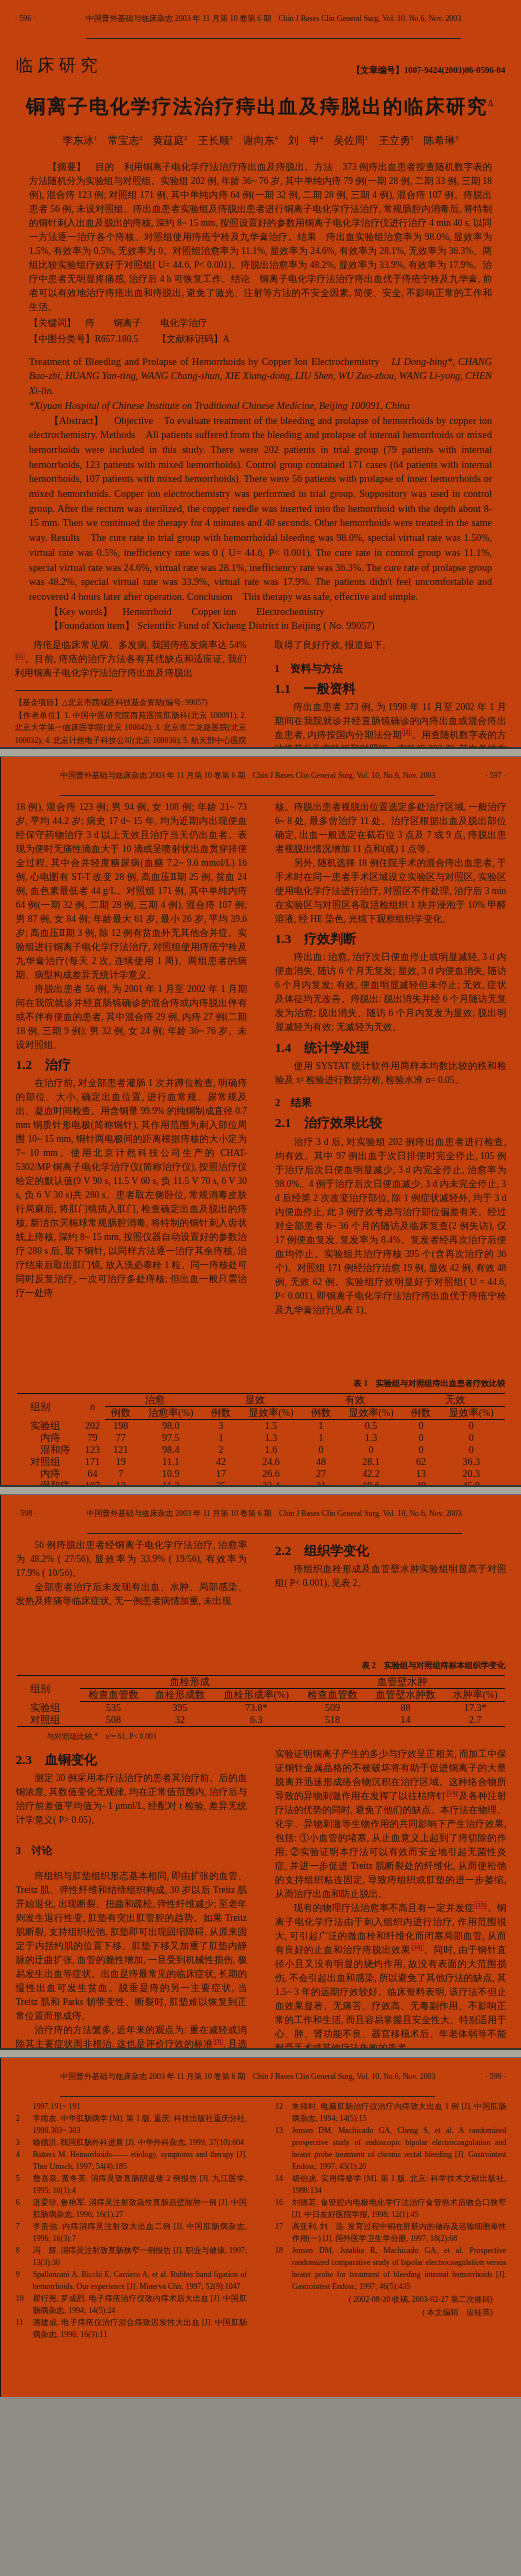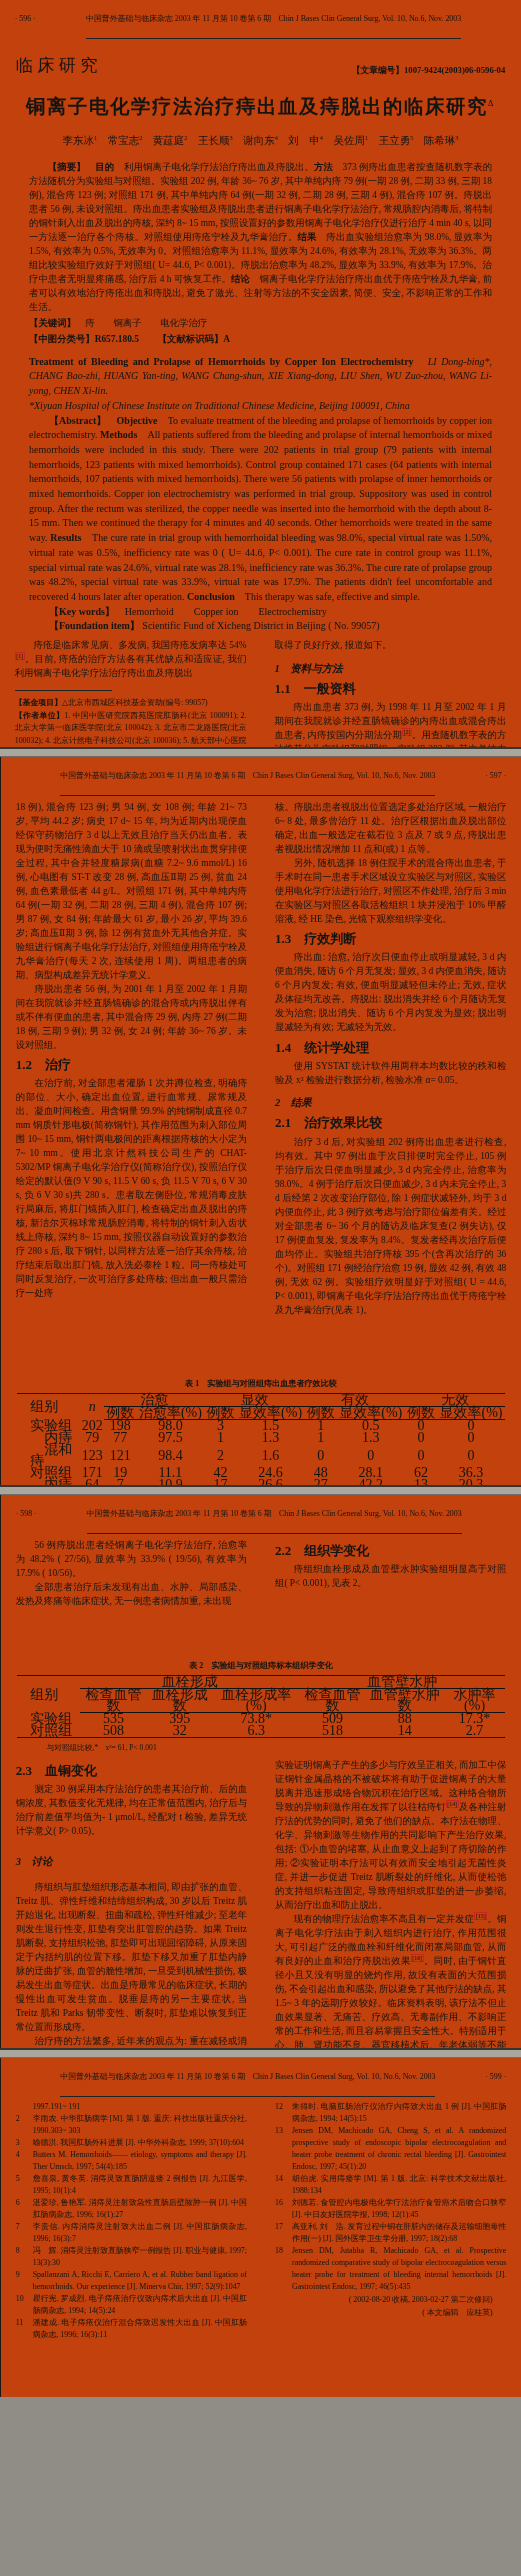--- a/index.html
+++ b/index.html
@@ -30,48 +30,48 @@
   .article-no{font-size:8.7px;font-weight:bold;}
 
   .title{text-align:center;font-size:19.4px;font-weight:bold;letter-spacing:1.6px;margin:15.7px 21px 0;}
   .title sup{font-size:8.4px;font-weight:normal;}
   .authors{text-align:center;font-size:10.5px;margin:13.6px 0 0;}
   .authors sup{font-size:6.3px;}
 
   .abs{margin:12.6px 29px 0;font-size:9.4px;line-height:14px;text-align:justify;}
   .abs p{margin:0;text-indent:2em;}
   .kwline{margin:2.1px 29px 0;font-size:9.4px;line-height:14px;}
-  .b{font-weight:bold;}
+  .b{font-weight:normal;}
   .enblock{margin:8.4px 29px 0;font-size:10px;line-height:14.7px;text-align:justify;}
   .enblock p{margin:0;}
   .enblock .absp{text-indent:2em;}
   .enblock .kw{text-indent:2em;}
 
   
   .cols{display:flex;gap:28px;padding:0 14.7px;}
   .col{width:232px;box-sizing:border-box;}
   .bt{font-size:9.4px;line-height:14px;text-align:justify;}
   .bt p{margin:0;}
   p.ind{text-indent:2em;}
   p.noind{text-indent:0;}
-  .h2sec{font-size:10.5px;font-weight:bold;margin:9.4px 0 6.3px;font-style:italic;}
+  .h2sec{font-size:10.5px;font-weight:bold;margin:9.4px 0 6.3px;}
   .h2sec.big{margin:17px 0 10.5px;}
   .h3sub{font-size:13px;font-weight:bold;margin:6.3px 0 4.2px;}
   sup{line-height:0;}
   sup.ref{font-size:6px;border:0.5px solid #c22;padding:0 0.5px;color:#111;}
 
   
   .fn-rule{width:97px;border:none;border-top:1px solid #222;margin:9.4px 0 6.3px 0;}
   .fn{font-size:7.9px;line-height:12.6px;text-align:justify;}
   .fn p{margin:0;}
 
   
   .tblwrap{padding:0 15.7px;}
-  .tbl-caption{text-align:center;font-weight:bold;font-size:8.1px;margin:6.3px 0 3.7px;}
-  table.tbl{width:100%;border-collapse:collapse;font-size:14px;border-top:1.6px solid #111;border-bottom:1.6px solid #111;}
+  .tbl-caption{text-align:right;font-weight:bold;font-size:8.1px;margin:6.3px 0 3.7px;}
+  table.tbl{width:100%;border-collapse:collapse;font-size:10px;border-top:1.6px solid #111;border-bottom:1.6px solid #111;}
   table.tbl th,table.tbl td{font-weight:normal;text-align:center;padding:0.5px 1px;line-height:11px;}
   table.tbl thead tr.sub th{border-bottom:0.8px solid #111;}
   table.tbl th.group{border-bottom:0.8px solid #111;}
   table.tbl .c0{text-align:left;padding-left:13.6px;width:13%;}
   table.tbl .cn{font-style:italic;}
   .tbl-note{font-size:7.6px;margin:5.2px 0 0 30px;line-height:10.5px;}
 
   
   .refs-title{text-align:center;font-weight:bold;font-size:10px;letter-spacing:7.3px;margin:10.5px 0 7.3px;}
   .refs{font-size:7.9px;line-height:12px;}

